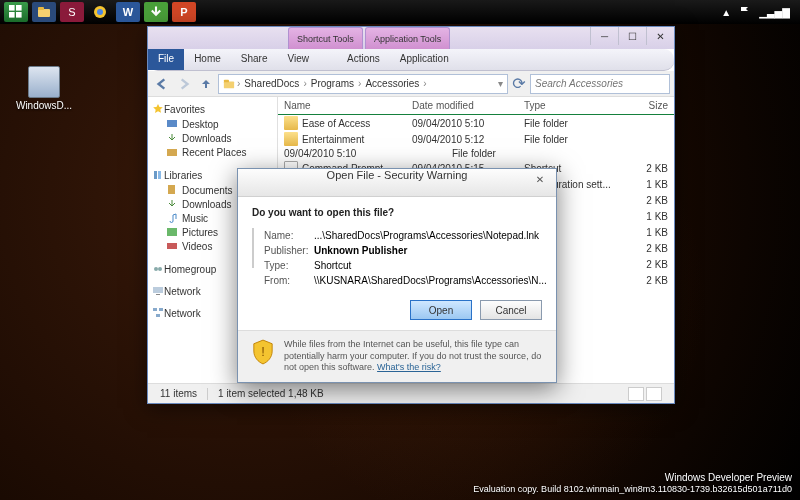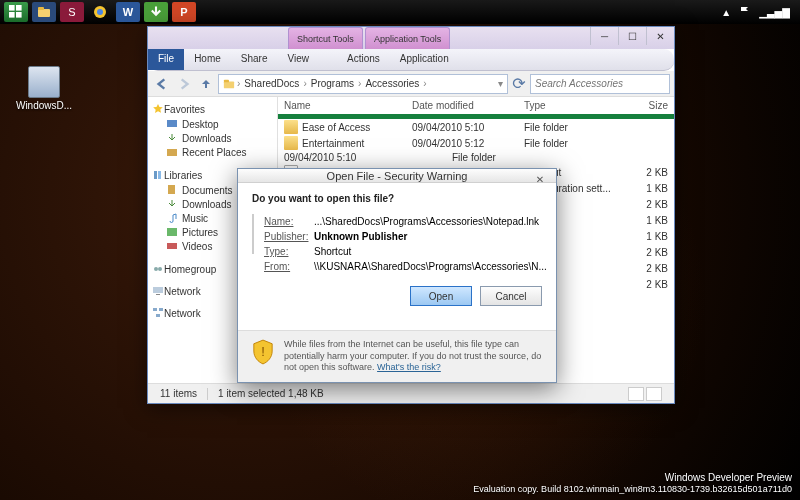--- a/index.html
+++ b/index.html
@@ -65,52 +65,52 @@
   #exp-body { flex:1; display:flex; overflow:hidden; }
   #sidebar { width:130px; background:#fff; border-right:1px solid #e0e0e0;
     padding:6px 4px; font-size:10px; overflow:hidden; }
   .nav-group { margin-bottom:10px; }
   .nav-head { display:flex; align-items:flex-end; color:#333; margin-bottom:2px; cursor:pointer; }
   .nav-head svg { width:12px; height:12px; }
   .nav-item { display:flex; align-items:center; gap:4px; padding:1px 0 1px 14px; color:#333; cursor:pointer; }
   .nav-item svg { width:12px; height:12px; }
 
   #file-pane { flex:1; display:flex; flex-direction:column; background:#fff; font-size:10px; color:#333; }
-  #columns { display:flex; border-bottom:5px solid #15803d; padding:3px 6px; color:#555; font-size:10px; }
+  #columns { display:flex; border-bottom:1px solid #15803d; padding:3px 6px; color:#555; font-size:10px; }
   .col-name { flex:1.6; } .col-date { flex:1.4; } .col-type { flex:1.2; } .col-size { flex:0.6; text-align:right; }
   #file-list { flex:1; position:relative; }
   .file-row { display:flex; padding:1px 6px; align-items:center; }
   .file-row .fi-icon { width:14px; height:14px; margin-right:4px; }
   .file-row .col-name { display:flex; align-items:center; }
   .fi-folder { background:linear-gradient(#fce08b,#e6b84a); border-radius:1px; }
   .fi-file { background:#fff; border:1px solid #aaa; border-radius:1px; }
 
   #statusbar { height:20px; background:#f0f0f0; border-top:1px solid #ddd;
     display:flex; align-items:center; font-size:10px; color:#333; padding:0 12px; gap:10px; }
   #statusbar .sep { border-left:1px solid #ccc; height:12px; }
   #view-toggle { margin-left:auto; display:flex; gap:2px; }
   #view-toggle .vt { width:16px; height:14px; border:1px solid #ccc; background:#fff; cursor:pointer; }
 
   
   #dialog { position:absolute; left:237px; top:168px; width:320px; height:215px;
     background:#f4f4f4; border:1px solid #7a92b0; box-shadow:0 6px 24px rgba(0,0,0,.5); z-index:50;
     display:flex; flex-direction:column; font-size:10px; color:#222; }
-  #dlg-title { height:14px; background:linear-gradient(#fdfdfd,#e6e6e6);
-    display:flex; align-items:flex-end; justify-content:center; position:relative;
+  #dlg-title { height:28px; background:linear-gradient(#fdfdfd,#e6e6e6);
+    display:flex; align-items:flex-start; justify-content:center; position:relative;
     border-bottom:1px solid #d0d0d0; font-size:11px; color:#333; }
   #dlg-close { position:absolute; right:4px; top:3px; width:24px; height:14px;
     display:flex; align-items:center; justify-content:center; cursor:pointer;
     font-size:10px; color:#555; }
   #dlg-body { flex:1; padding:10px 14px 8px; background:#fff; }
   #dlg-q { font-weight:bold; margin-bottom:10px; }
   #dlg-info { display:flex; gap:10px; }
   #dlg-fileicon { width:32px; height:40px; background:#fff; border:1px solid #ccc; }
   #dlg-fields { font-size:10px; line-height:1.5; }
   #dlg-fields .row { display:flex; }
-  #dlg-fields .k { width:50px; color:#555;text-decoration:underline; }
+  #dlg-fields .k { width:50px; color:#555; }
   #dlg-fields .v { color:#000; }
   #dlg-buttons { display:flex; justify-content:flex-end; gap:8px; margin-top:12px; }
   .dlg-btn { min-width:62px; height:20px; font-size:10px; border:1px solid #8a9aae;
     background:linear-gradient(#fdfdfd,#e4e4e4); cursor:pointer; color:#333; }
   .dlg-btn.primary { border:1px solid #2a72c8; background:linear-gradient(#cfe7ff,#9cc8f2); }
   #dlg-footer { padding:8px 14px; background:#f0f0f0; border-top:1px solid #ddd;
     display:flex; gap:10px; font-size:9px; color:#555; line-height:1.3; }
   #dlg-shield { width:22px; height:26px; flex-shrink:0; }
   #dlg-footer a { color:#2a6496; text-decoration:underline; cursor:pointer; }
 

